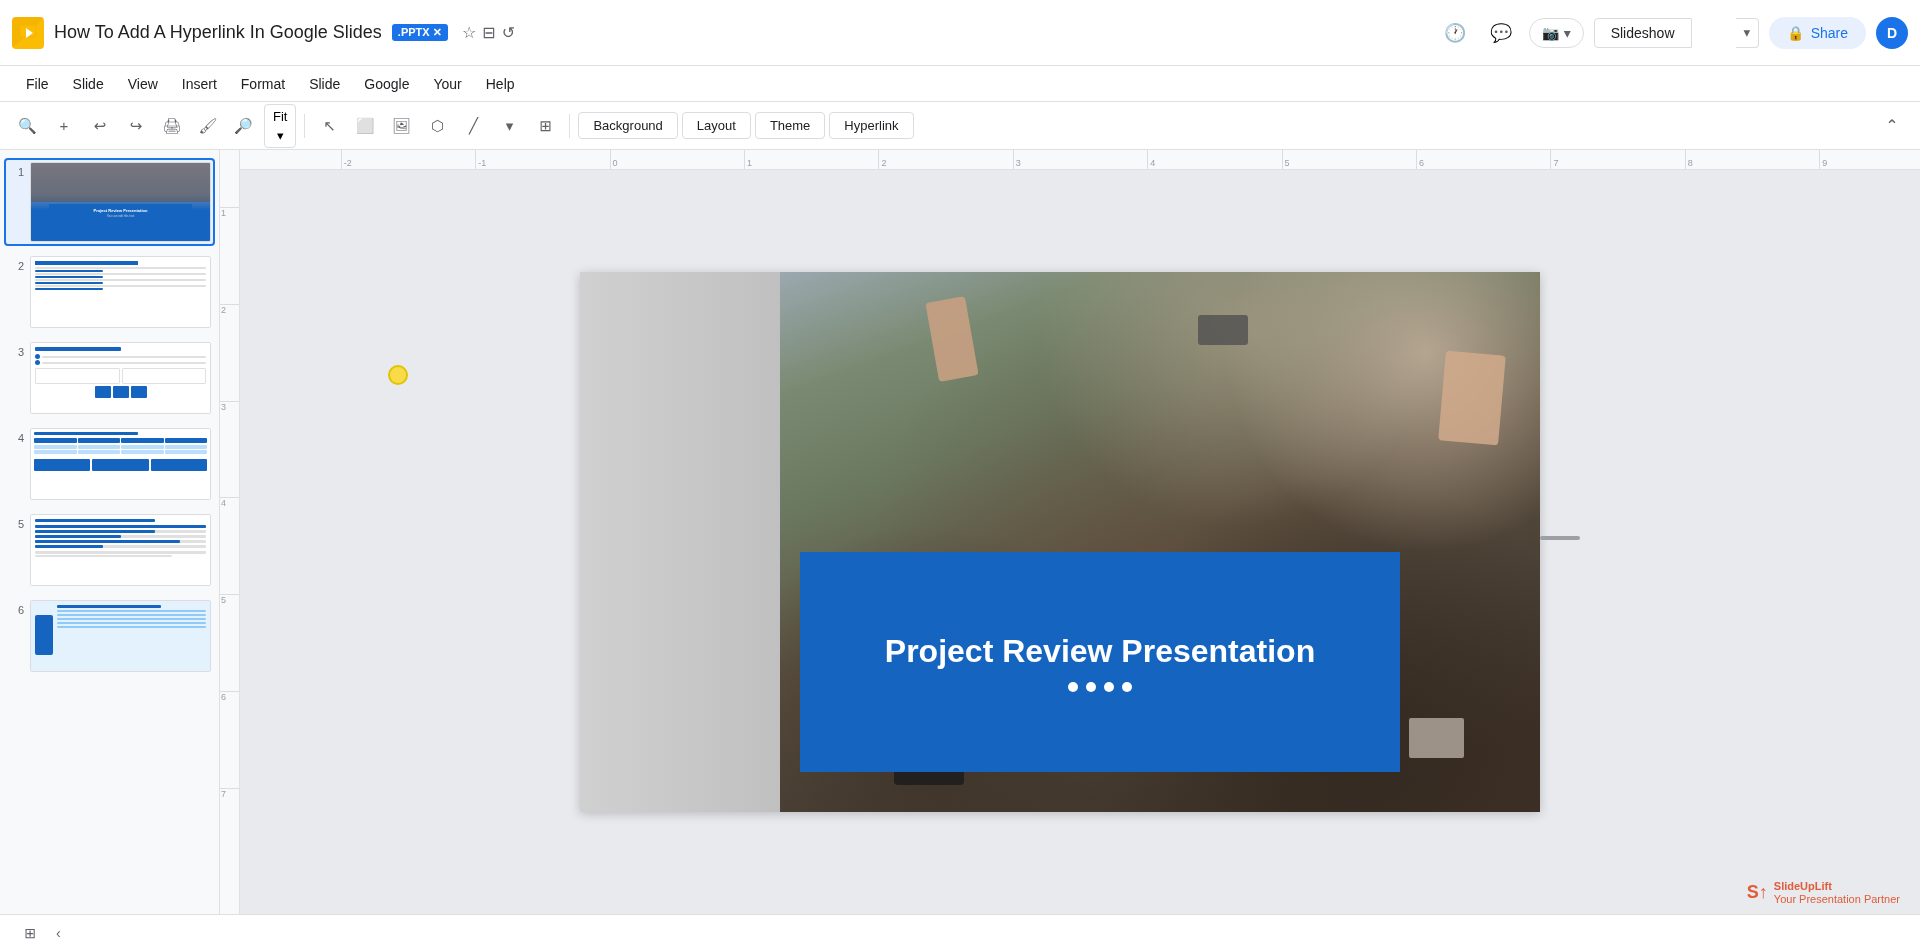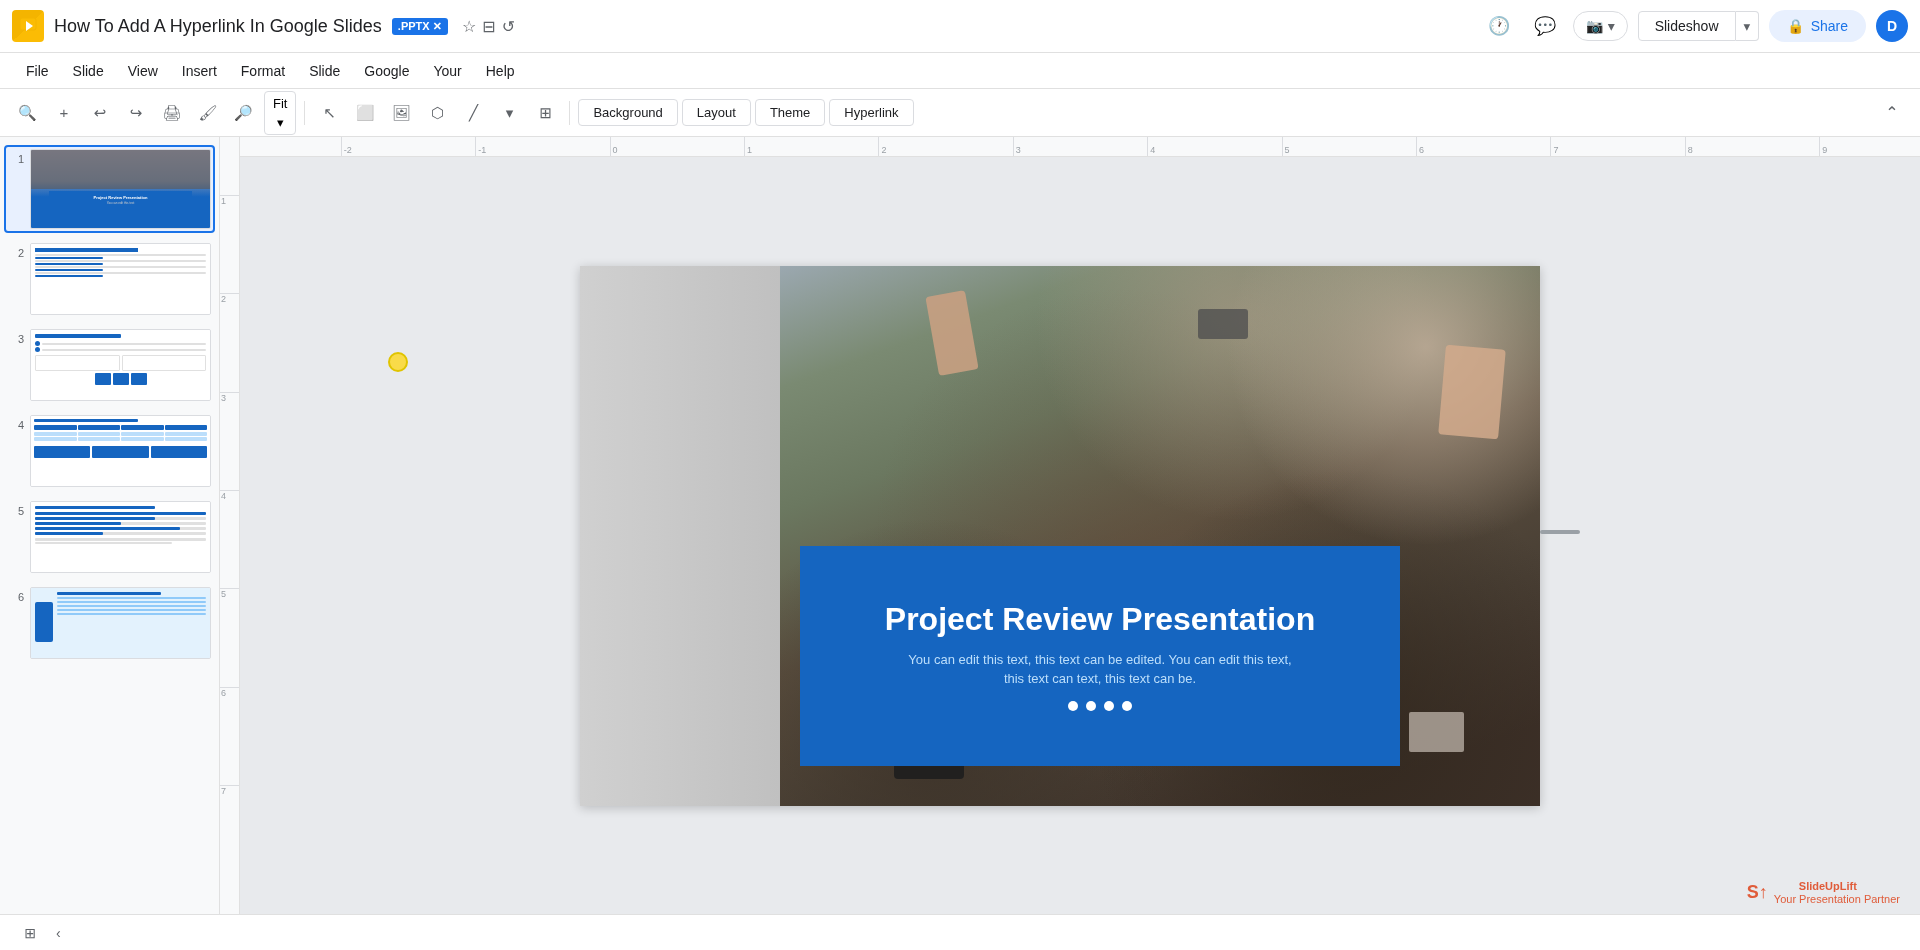--- a/index.html
+++ b/index.html
@@ -1,20 +1,20 @@
 <!DOCTYPE html>
 <html><head>
   <meta charset="utf-8">
   <style>
     * { box-sizing: border-box; margin: 0; padding: 0; }
     body { font-family: Arial, sans-serif; background: #f0f0f0; width: 1920px; height: 950px; overflow: hidden; display: flex; flex-direction: column; }
 
     
     .top-bar {
-      height: 53px;
+      height: 66px;
       background: #fff;
       display: flex;
       align-items: center;
       padding: 0 12px;
       border-bottom: 1px solid #e0e0e0;
       gap: 10px;
     }
     .app-icon {
       width: 32px; height: 32px;
       background: linear-gradient(135deg, #f4b400 50%, #fbbc04 50%);
@@ -435,21 +435,21 @@
     <span>↺</span>
   </div>
   <div class="spacer"></div>
   <div class="top-right">
     <div class="top-icon-btn">🕐</div>
     <div class="top-icon-btn">💬</div>
     <div class="camera-btn">
       <span>📷</span>
       <span>▾</span>
     </div>
-    <div style="display:flex; align-items:stretch;">
+    <div style="display:flex; align-items:stretch;gap:44px;">
       <button class="slideshow-btn">Slideshow</button>
       <button class="slideshow-dropdown">▾</button>
     </div>
     <button class="share-btn">
       <span>🔒</span>
       <span>Share</span>
     </button>
     <div class="avatar">D</div>
   </div>
 </div>
@@ -686,39 +686,35 @@
             <div style="position:absolute;top:5%;left:20%;width:40px;height:80px;background:rgba(200,160,130,0.9);border-radius:4px;transform:rotate(-10deg);"></div>
             <div style="position:absolute;top:8%;left:55%;width:50px;height:30px;background:rgba(80,80,80,0.8);border-radius:3px;"></div>
             <div style="position:absolute;top:15%;right:5%;width:60px;height:90px;background:rgba(210,170,140,0.85);border-radius:4px;transform:rotate(5deg);"></div>
             <div style="position:absolute;bottom:5%;left:15%;width:70px;height:40px;background:rgba(30,30,30,0.9);border-radius:4px;"></div>
             <div style="position:absolute;bottom:10%;right:10%;width:55px;height:40px;background:rgba(200,190,180,0.7);border-radius:2px;"></div>
             <div style="position:absolute;bottom:15%;left:35%;width:80px;height:110px;background:rgba(220,215,210,0.6);border-radius:2px;"></div>
           </div>
 
           <div class="blue-box">
             <div class="slide-title">Project Review Presentation</div>
-            <div class="slide-subtitle">
-              <span>You can edit this text, this text can be edited. You can edit this text,</span><br>
-              <span>this text can text, this text can be.</span>
-            </div>
             <div class="slide-dots">
               <div class="slide-dot"></div>
               <div class="slide-dot"></div>
               <div class="slide-dot"></div>
               <div class="slide-dot"></div>
             </div>
           </div>
         </div>
 
         <div class="scroll-indicator" style="position:relative;left:auto;transform:none;margin-top:16px;"></div>
 
         <div class="watermark">
           <span class="watermark-logo">S↑</span>
           <div class="watermark-text">
-            <div style="font-weight:bold;margin-left:25px;">SlideUpLift</div>
+            <div style="font-weight:bold;">SlideUpLift</div>
             <div>Your Presentation Partner</div>
           </div>
         </div>
       </div>
     </div>
   </div>
 </div>
 
 <div class="bottom-bar">
   <div class="bottom-icon">⊞</div>

